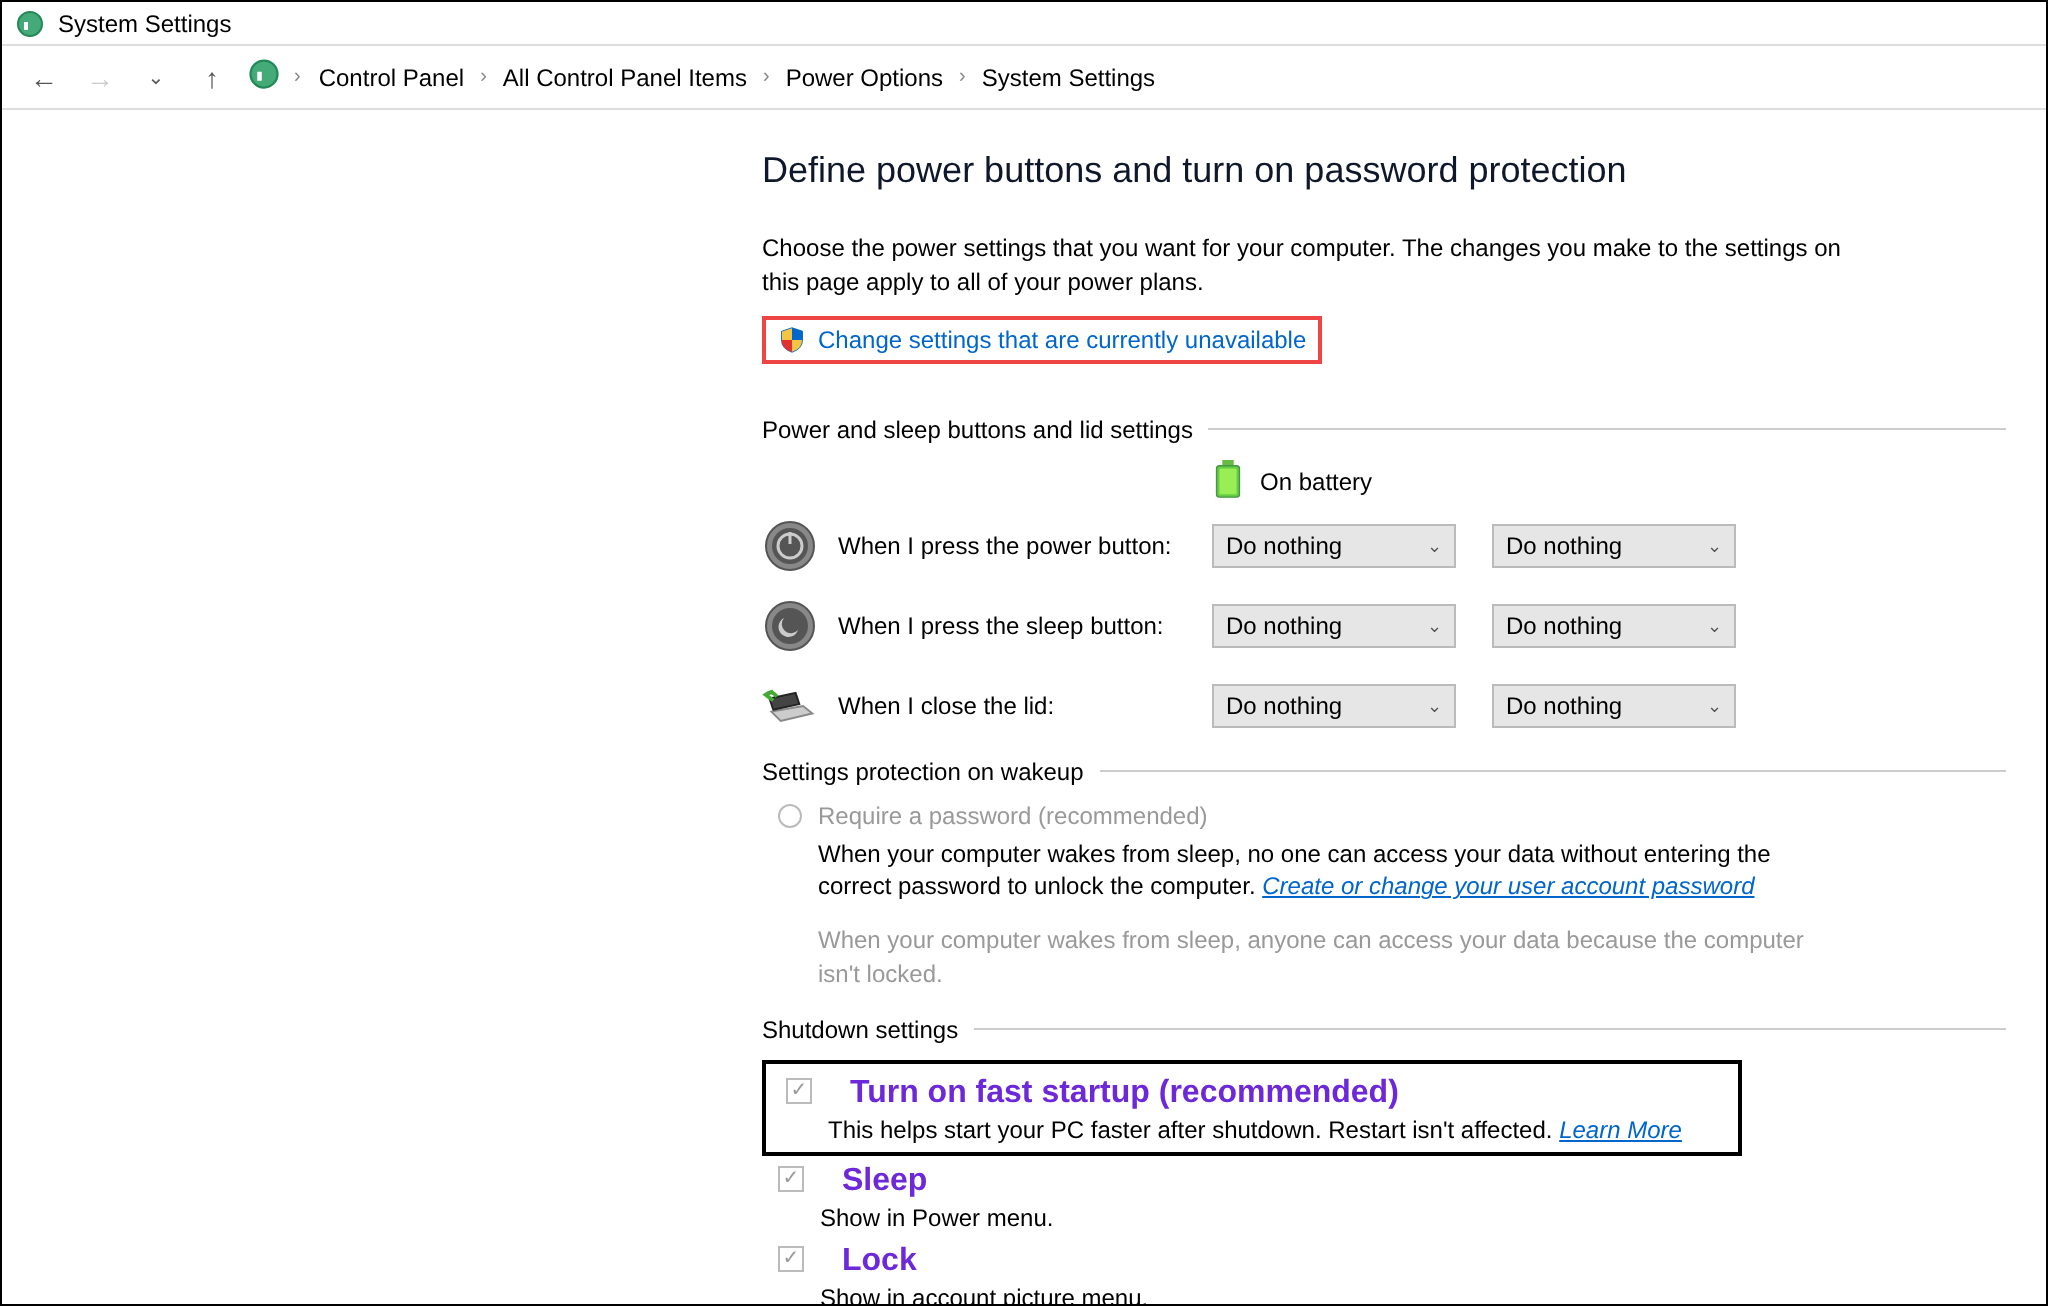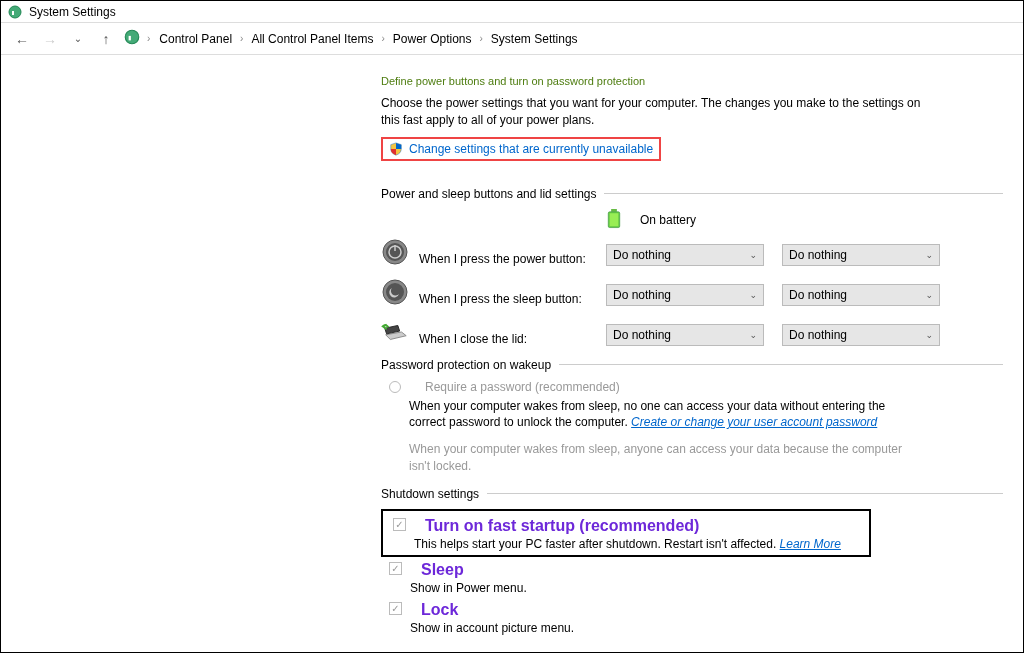--- a/index.html
+++ b/index.html
@@ -7,36 +7,36 @@
 .titlebar { height: 22px; display: flex; align-items: center; padding: 0 6px; border-bottom: 1px solid #ddd; }
 .title-icon { width: 16px; height: 16px; margin-right: 6px; }
 .title-text { font-size: 12px; }
 .navbar { height: 32px; display: flex; align-items: center; padding: 0 10px; border-bottom: 1px solid #ddd; gap: 6px; }
 .nav-btn { width: 22px; height: 22px; display: flex; align-items: center; justify-content: center; color: #555; cursor: pointer; font-size: 14px; }
 .nav-btn.disabled { color: #ccc; cursor: default; }
 .breadcrumb { display: flex; align-items: center; gap: 8px; margin-left: 3px; }
 .crumb { color: #000; font-size: 12px; cursor: pointer; }
 .crumb-sep { color: #888; font-size: 10px; }
 .content { padding: 20px 20px 20px 380px; }
-.heading { color: #4d7c0f; font-size: 11px; font-weight: normal; margin-bottom: 8px; }
+.heading { color: #0f172a; font-size: 18px; font-weight: normal; margin-bottom: 20px; }
 .desc { font-size: 12px; line-height: 1.4; margin-bottom: 8px; max-width: 560px; }
 .change-link-box { border: 2px solid #ef4444; display: inline-flex; align-items: center; padding: 3px 6px; margin-bottom: 14px; }
 .shield { width: 14px; height: 14px; margin-right: 6px; }
 .link { color: #0066cc; cursor: pointer; }
 .link.underline { text-decoration: underline; font-style: italic; }
 .section-label { font-size: 12px; display: flex; align-items: center; margin: 12px 0 8px 0; }
 .section-label::after { content: ''; flex: 1; height: 1px; background: #ccc; margin-left: 8px; }
 .col-headers { display: flex; margin-left: 225px; margin-bottom: 6px; }
-.col-head { width: 155px; display: flex; align-items: center; gap: 18px; font-size: 12px; }
-.setting-row { display: flex; align-items: flex-end; margin-bottom: 12px; }
+.col-head { width: 155px; display: flex; align-items: center; gap: 8px; font-size: 12px; }
+.setting-row { display: flex; align-items: center; margin-bottom: 12px; }
 .row-icon { width: 28px; height: 28px; margin-right: 10px; display: flex; align-items: center; justify-content: center; }
 .row-label { width: 187px; font-size: 12px; }
-.dropdown { width: 158px; height: 22px; background: #e6e6e6; border: 1px solid #bbb; display: flex; align-items: center; justify-content: space-between; padding: 0 6px; font-size: 12px; margin-right: 18px; cursor: pointer; }
+.dropdown { width: 122px; height: 22px; background: #e6e6e6; border: 1px solid #bbb; display: flex; align-items: center; justify-content: space-between; padding: 0 6px; font-size: 12px; margin-right: 18px; cursor: pointer; }
 .chev { font-size: 9px; color: #555; }
-.radio-option { display: flex; align-items: center; gap: 24px; margin-bottom: 4px; margin-left: 8px; }
+.radio-option { display: flex; align-items: center; gap: 8px; margin-bottom: 4px; margin-left: 8px; }
 .radio { width: 12px; height: 12px; border-radius: 50%; border: 1px solid #bbb; position: relative; }
 .radio.checked::after { content: ''; width: 6px; height: 6px; background: #aaa; border-radius: 50%; position: absolute; top: 2px; left: 2px; }
 .opt-label { color: #999; font-size: 12px; }
 .opt-desc { color: #000; font-size: 12px; line-height: 1.4; margin: 0 40px 10px 28px; max-width: 510px; }
 .opt-desc.gray { color: #999; }
 .cb-row { display: flex; align-items: flex-start; gap: 8px; margin-bottom: 2px; margin-left: 8px; }
 .cb { width: 13px; height: 13px; border: 1px solid #bbb; display: flex; align-items: center; justify-content: center; margin-top: 1px; }
 .cb .tick { font-size: 10px; color: #999; }
 .cb-label { color: #6d28d9; font-weight: bold; font-size: 16px; margin-left: 11px; }
 .cb-desc { font-size: 12px; margin-left: 29px; margin-bottom: 6px; }
@@ -73,21 +73,21 @@
     <span class="crumb">All Control Panel Items</span>
     <span class="crumb-sep">›</span>
     <span class="crumb">Power Options</span>
     <span class="crumb-sep">›</span>
     <span class="crumb">System Settings</span>
   </div>
 </div>
 
 <div class="content">
   <div class="heading">Define power buttons and turn on password protection</div>
-  <div class="desc">Choose the power settings that you want for your computer. The changes you make to the settings on this fast apply to all of your power plans.</div>
+  <div class="desc">Choose the power settings that you want for your computer. The changes you make to the settings on this page apply to all of your power plans.</div>
 
   <div class="change-link-box">
     <span class="shield">
       <svg viewBox="0 0 16 16">
           <path d="M8 1 L14 3 V8 Q14 13 8 15 Q2 13 2 8 V3 Z" fill="#f4c542" stroke="#0066cc" stroke-width="0.5"></path>
           <path d="M8 1 L14 3 V8 L8 8 Z" fill="#0066cc"></path>
           <path d="M2 8 L8 8 L8 15 Q2 13 2 8" fill="#e03030"></path>
         </svg>
     </span>
     <span class="link">Change settings that are currently unavailable</span>
@@ -158,21 +158,21 @@
     <div class="dropdown">
         <span>Do nothing</span>
         <span class="chev">⌄</span>
       </div>
     <div class="dropdown">
         <span>Do nothing</span>
         <span class="chev">⌄</span>
       </div>
   </div>
 
-  <div class="section-label">Password protection on wakeup</div>
+  <div class="section-label">Settings protection on wakeup</div>
 
   <div class="radio-option">
     <span class="radio"></span>
     <span class="opt-label">Require a password (recommended)</span>
   </div>
   <div class="opt-desc">
     <span>When your computer wakes from sleep, no one can access your data without entering the correct password to unlock the computer. </span><span class="link underline">Create or change your user account password</span>
   </div>
 
   <div class="opt-desc gray">When your computer wakes from sleep, anyone can access your data because the computer isn't locked.</div>

